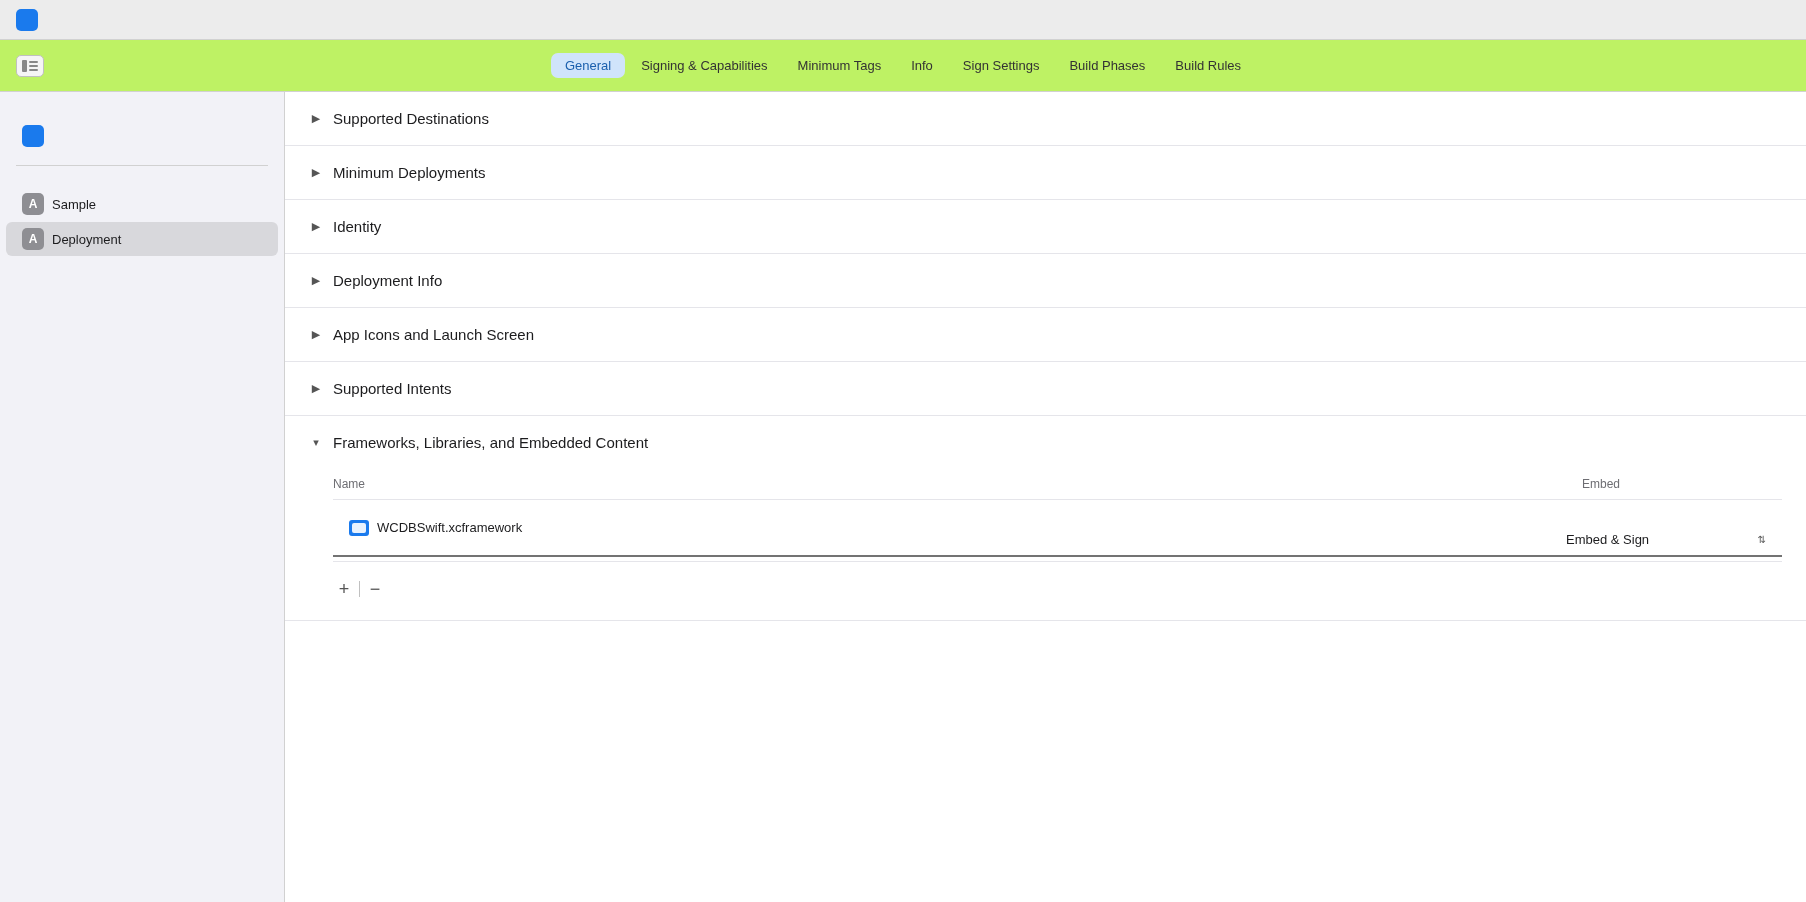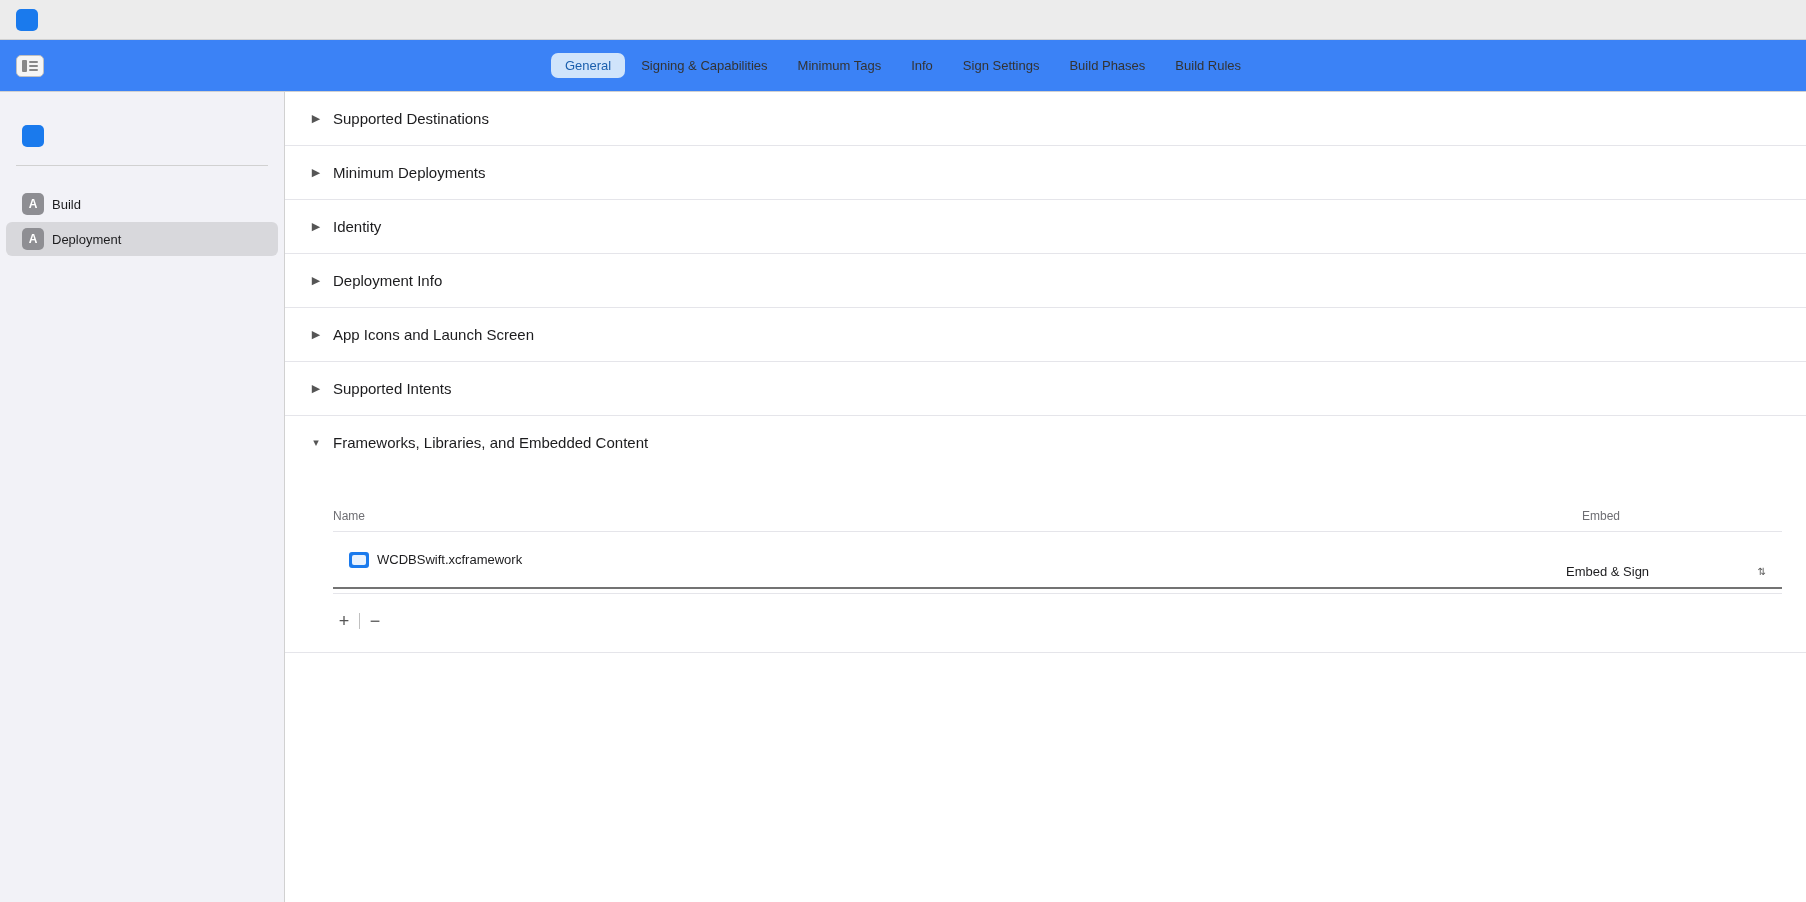--- a/index.html
+++ b/index.html
@@ -40,21 +40,21 @@
 
     .title-bar-title {
       font-size: 14px;
       font-weight: 500;
       color: #1c1c1e;
     }
 
     
     .toolbar {
       height: 52px;
-      background: #3b82f6;
+      background: #bef264;
       border-bottom: 1px solid #d1d1d1;
       display: flex;
       align-items: center;
       justify-content: center;
       gap: 4px;
       padding: 0 16px;
       position: relative;
     }
 
     .sidebar-toggle {
@@ -192,21 +192,20 @@
     
     .frameworks-content {
       padding: 0 24px 20px 48px;
     }
 
     .table-header-row {
       display: flex;
       padding: 8px 0;
       border-bottom: 1px solid #e5e5ea;
       gap: 0;
-      margin-top: 32px;
     }
 
     .table-col-name {
       flex: 1;
       font-size: 12px;
       font-weight: 500;
       color: #6e6e73;
     }
 
     .table-col-embed {
@@ -338,21 +337,21 @@
 
     <div class="sidebar-divider"></div>
 
     <div class="sidebar-section-header"></div>
 
     <div id="targets-container">
         <div class="sidebar-item">
     <div class="sidebar-item-icon gray">
       <span>A</span>
     </div>
-    <span class="sidebar-item-label">Build</span>
+    <span class="sidebar-item-label">Sample</span>
   </div>
         <div class="sidebar-item selected">
     <div class="sidebar-item-icon gray">
       <span>A</span>
     </div>
     <span class="sidebar-item-label">Deployment</span>
   </div>
       </div>
   </div>
 

